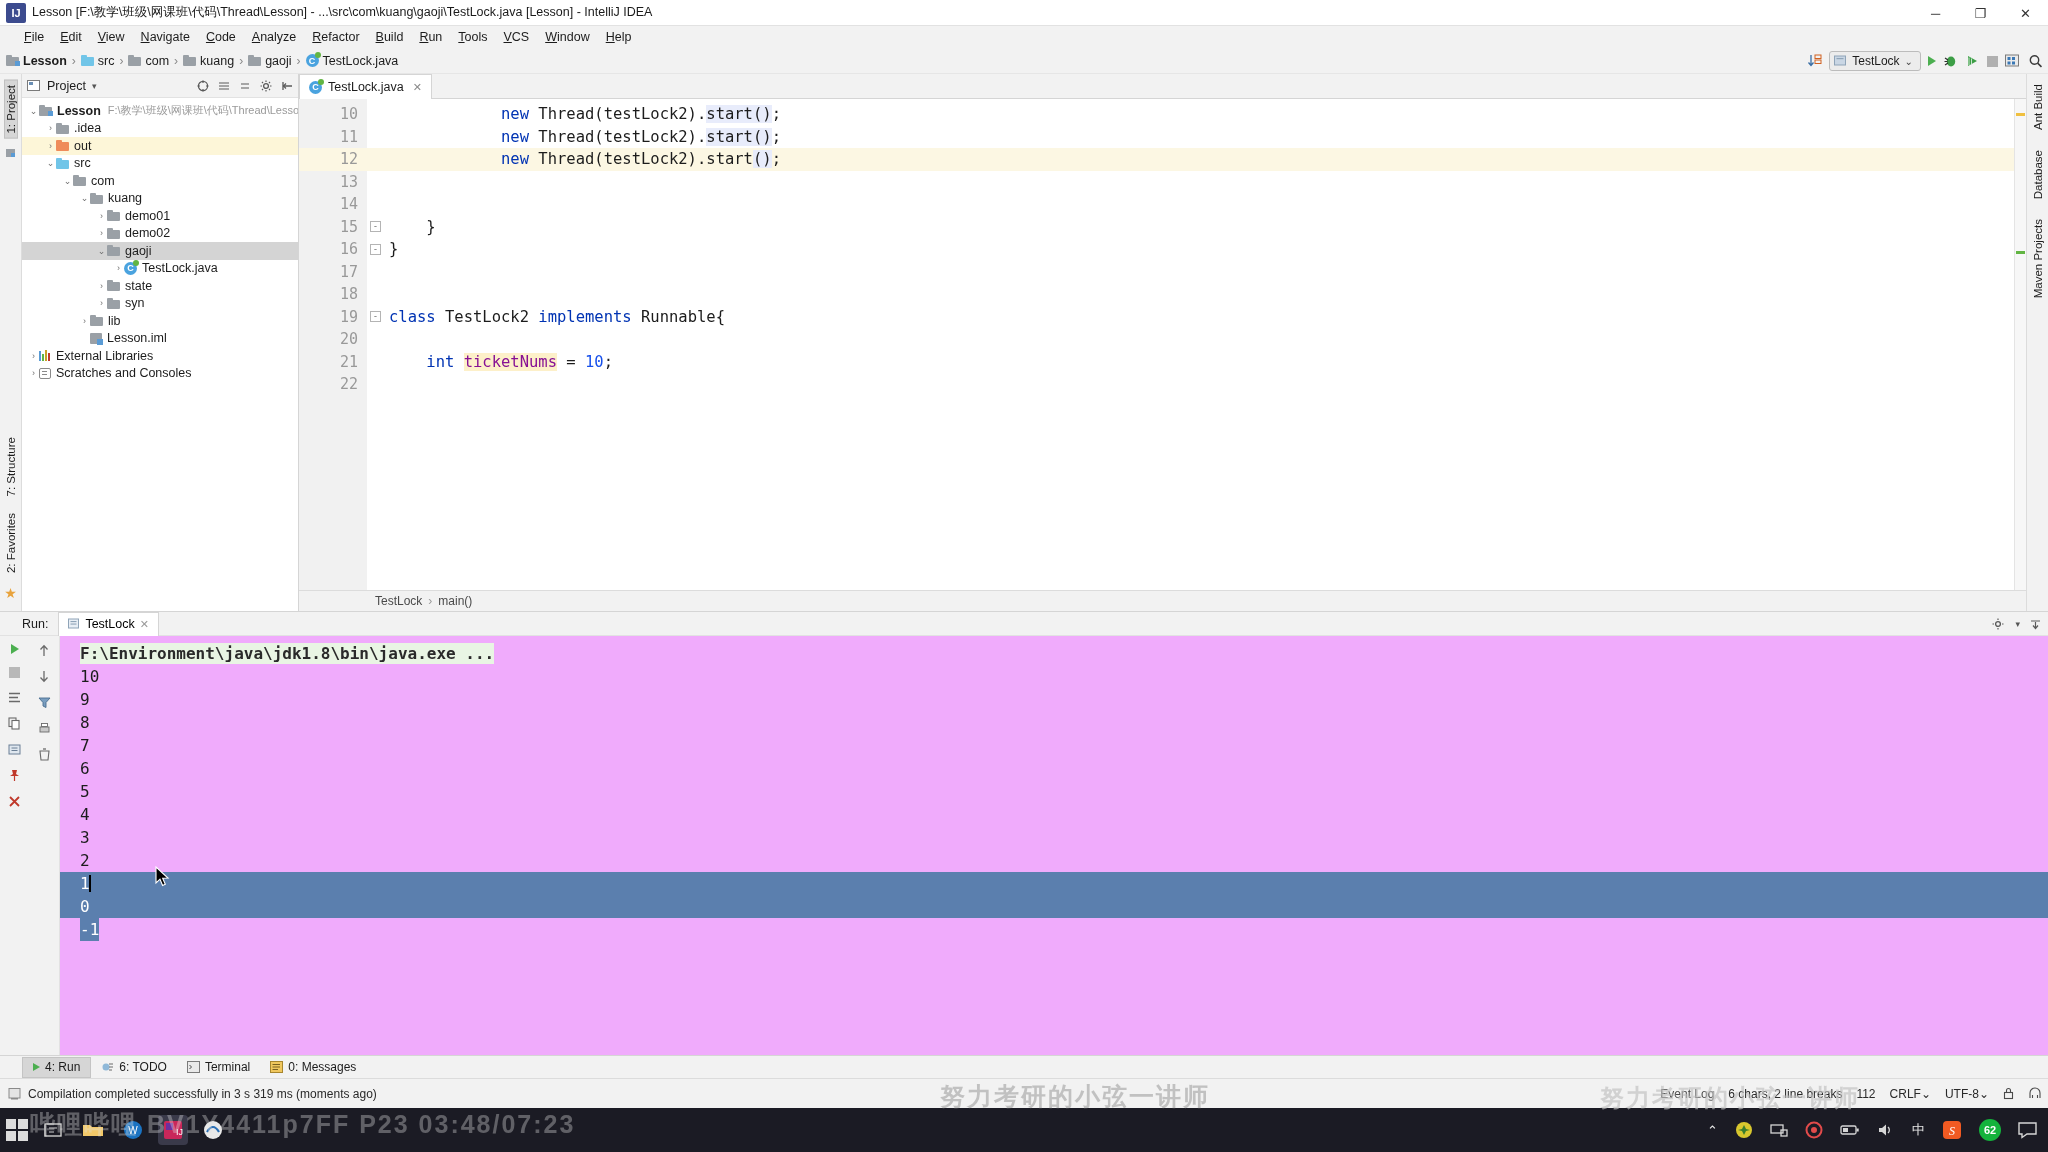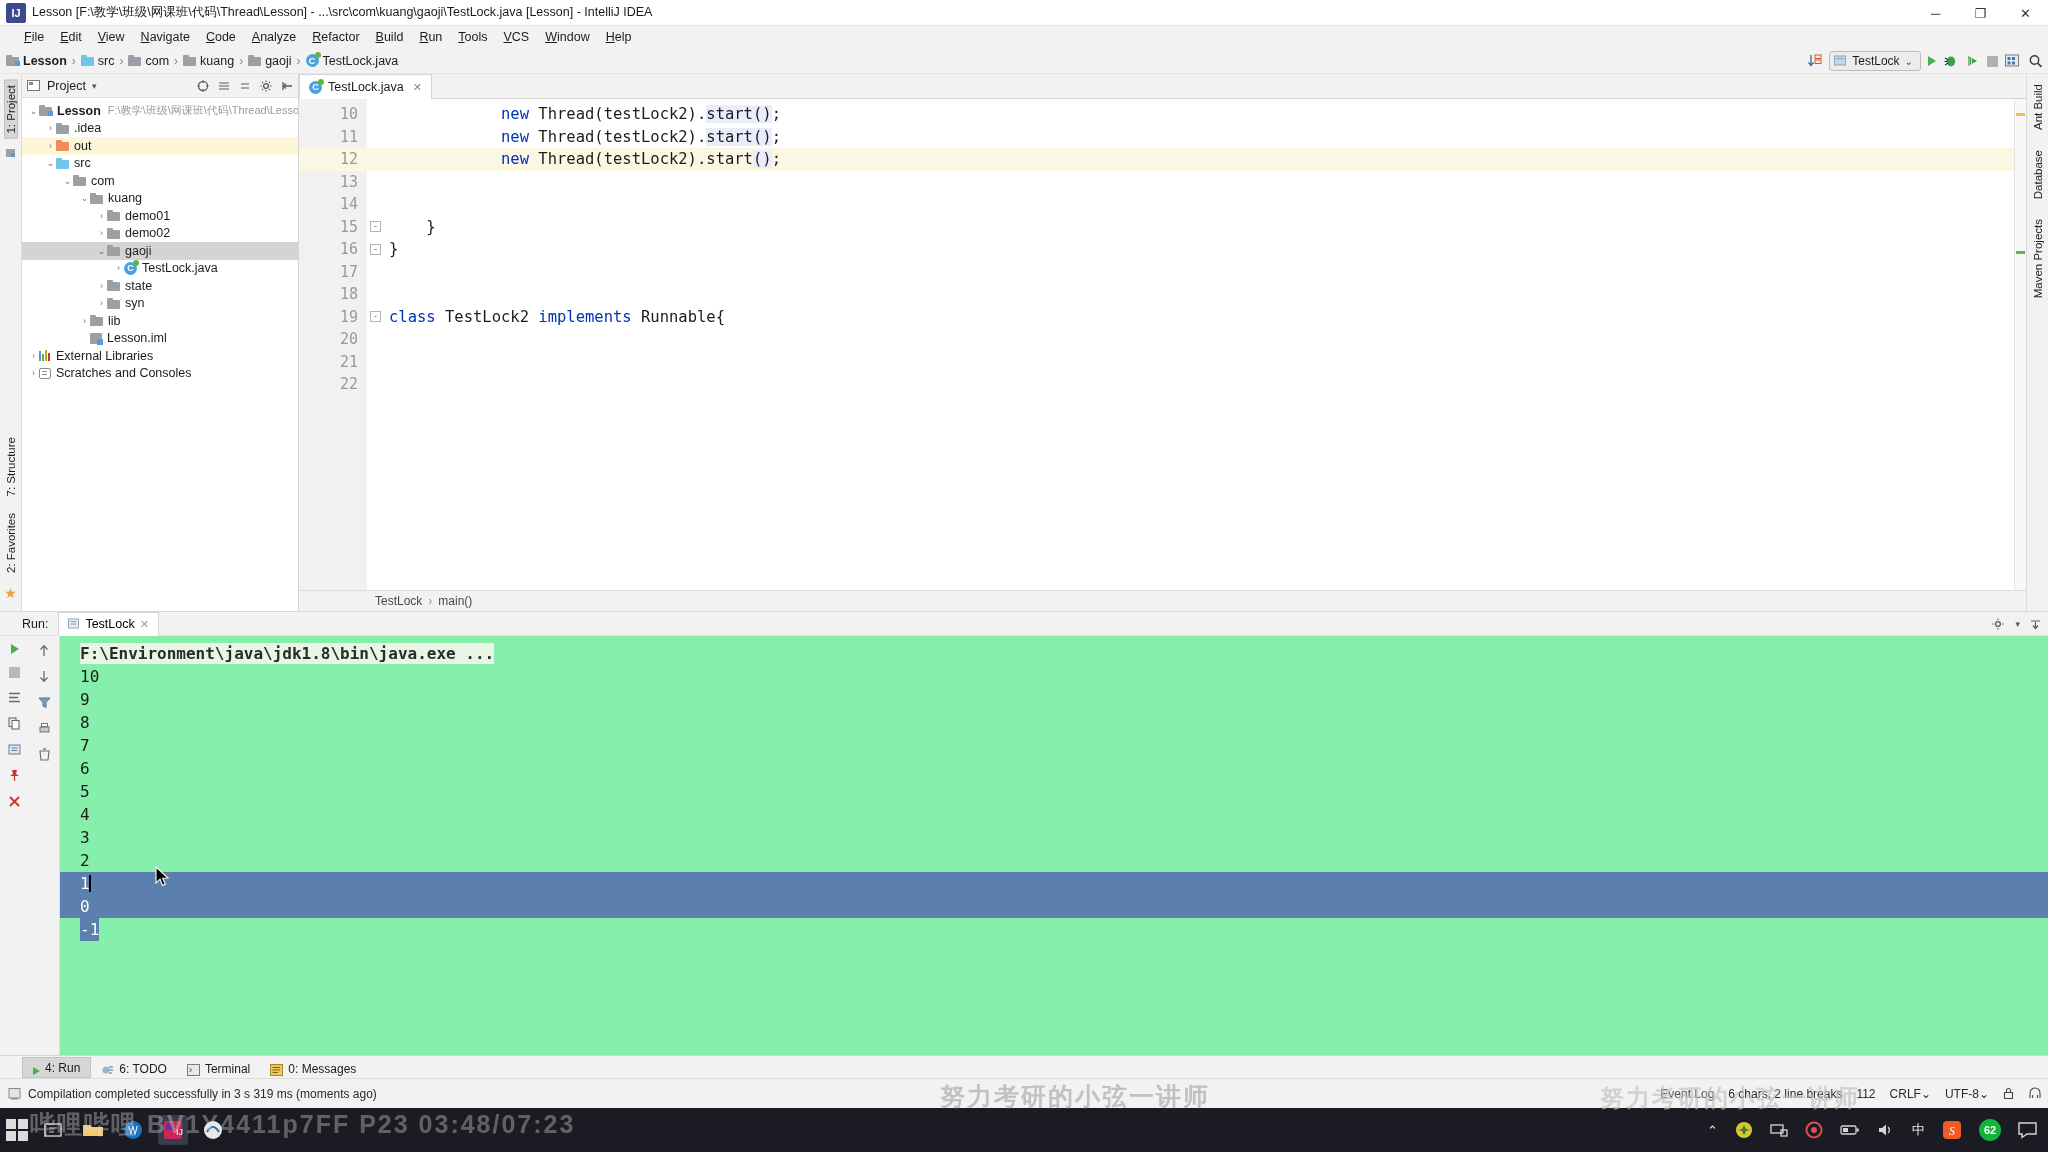--- a/index.html
+++ b/index.html
@@ -127,21 +127,21 @@
   
   .ed-marker{ position:absolute; right:0; top:0; width:12px; height:100%;
               background:#f7f7f7; border-left:1px solid #e4e4e4; }
   .mk{ position:absolute; right:1px; width:9px; height:3px; }
   .ed-scroll{ position:absolute; right:13px; top:0; width:9px; height:100%; }
 
   .rightstrip{ width:22px; background:#f2f2f2; border-left:1px solid #dcdcdc; flex:none;
                display:flex; flex-direction:column; align-items:center; padding-top:6px; gap:12px;}
 
   
-  .runwin{ height:444px; background:#86efac; display:flex; flex-direction:column; flex:none;
+  .runwin{ height:444px; background:#f0abfc; display:flex; flex-direction:column; flex:none;
            border-top:1px solid #d5d5d5; }
   .run-head{ height:24px; background:#f2f2f2; display:flex; align-items:center;
              padding-left:22px; border-bottom:1px solid #e2e2e2; position:relative; flex:none;}
   .run-label{ font-size:12.5px; color:#1c1c1c; margin-right:10px; }
   .run-tab{ display:flex; align-items:center; gap:5px; background:#fff; height:24px;
             padding:0 9px; font-size:12.5px; border:1px solid #d5d5d5; border-bottom:none; }
   .run-head-right{ position:absolute; right:6px; display:flex; gap:10px; align-items:center;
                    color:#5a5a5a; font-size:11px; }
   .run-body{ flex:1 1 auto; display:flex; min-height:0; }
   .run-gutter{ width:60px; background:#f2f2f2; border-right:1px solid #e2e2e2; flex:none;
@@ -156,21 +156,21 @@
   .selrow{ background:#5b7fae; color:#ffffff; }
   .selrow.partial{ background:none; }
   .selrow.partial .selbox{ background:#5b7fae; color:#fff; padding:0; display:inline-block;
                            min-width:19px; }
   .caretbar{ display:inline-block; width:2px; height:17px; background:#000;
              vertical-align:-3px; margin-left:-1px; }
 
   
   .bottombar{ height:23px; background:#f2f2f2; border-top:1px solid #d5d5d5; display:flex;
               align-items:center; padding-left:22px; gap:0; flex:none; }
-  .bb-item{ display:flex; align-items:flex-end; gap:5px; font-size:12px; color:#1c1c1c;
+  .bb-item{ display:flex; align-items:center; gap:5px; font-size:12px; color:#1c1c1c;
             padding:2px 10px; height:21px; }
   .bb-item.sel{ background:#d6d6d6; border:1px solid #c4c4c4; }
   .play{ width:0; height:0; border-left:8px solid #4caf50; border-top:5px solid transparent;
          border-bottom:5px solid transparent; display:inline-block; }
   .play.sm{ border-left-width:7px; border-top-width:4.5px; border-bottom-width:4.5px; }
 
   
   .statusbar{ height:30px; background:#f2f2f2; border-top:1px solid #dcdcdc; display:flex;
               align-items:center; padding:0 8px; position:relative; flex:none;
               font-size:12px; color:#2a2a2a; }
@@ -513,20 +513,21 @@
             <div class="cline"><span>            </span><span class="kw">new</span><span> Thread(testLock2).</span><span class="mcall">start()</span><span>;</span></div>
             <div class="cline cur"><span>            </span><span class="kw">new</span><span> Thread(testLock2).</span><span>start</span><span class="mcall">()</span><span>;</span></div>
             <div class="cline"></div>
             <div class="cline"></div>
             <div class="cline"><span>    }</span></div>
             <div class="cline"><span>}</span></div>
             <div class="cline"></div>
             <div class="cline"></div>
             <div class="cline"><span class="kw">class</span><span> TestLock2 </span><span class="kw">implements</span><span> Runnable{</span></div>
             <div class="cline"></div>
+            <div class="cline"><span>    </span><span class="kw">int</span><span> </span><span class="fld hlb">ticketNums</span><span> = </span><span class="num">10</span><span>;</span></div>
             <div class="cline"></div>
           </div>
         <div class="ed-scroll"></div>
         <div class="ed-marker">
           <div class="mk" style="top:14px;background:#f0c040"></div>
           <div class="mk" style="top:152px;background:#62b543"></div>
         </div>
       </div>
       <div class="ed-status">
         <span>TestLock</span>

